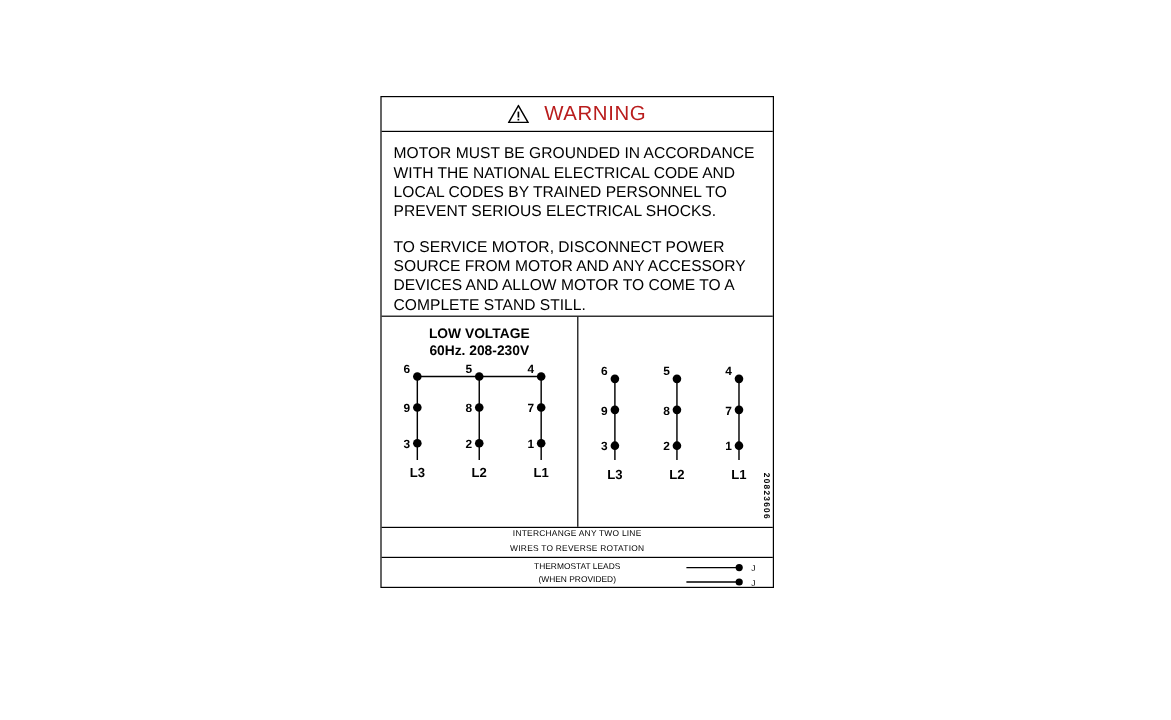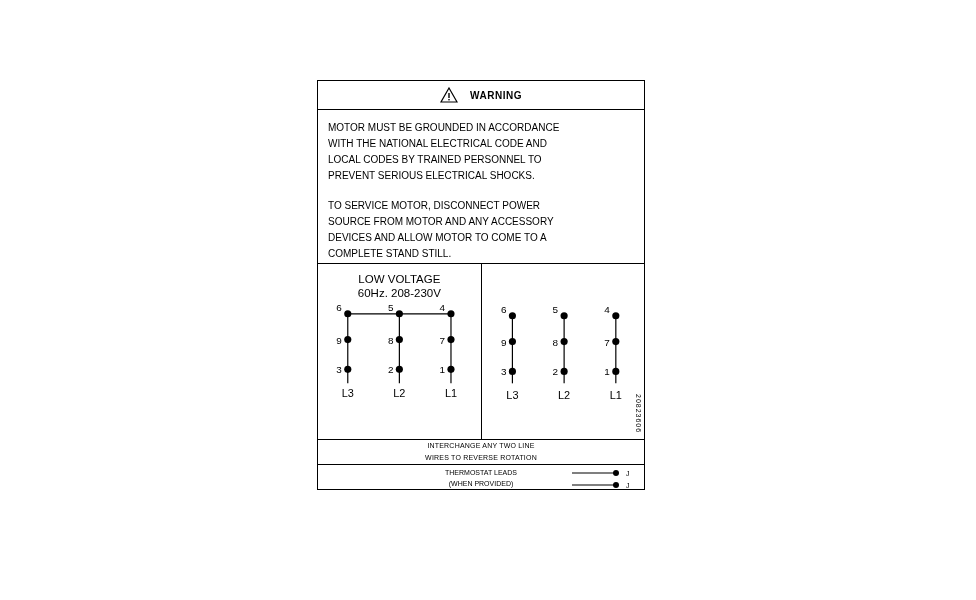--- a/index.html
+++ b/index.html
@@ -32,52 +32,52 @@
     align-items: center;
     justify-content: center;
     gap: 12px;
   }
   .warn-tri {
     width: 18px;
     height: 16px;
     display: block;
   }
   .warn-title {
-    font-size: 10px;
+    font-size: 17px;
     letter-spacing: .5px;
-    color: #000000;
-    font-weight: bold;
+    color: #b91c1c;
   }
   
   .warn-body {
     padding: 10px 10px 8px 10px;
     border-bottom: 1.5px solid #000;
     height: 154px;
     box-sizing: border-box;
   }
   .warn-p {
-    font-size: 10px;
+    font-size: 13px;
     line-height: 16px;
     color: #000;
     margin: 0 0 14px 0;
     white-space: pre-line;
   }
   .warn-p:last-child { margin-bottom: 0; }
 
   
   .diagrams {
     display: flex;
     height: 176px;
     border-bottom: 1.5px solid #000;
     box-sizing: border-box;
     position: relative;
   }
   .diag {
     box-sizing: border-box;
     position: relative;
+    font-weight: bold;
   }
   .diag.low { width: 164px; border-right: 1.5px solid #000; }
   .diag.high { width: 162.5px; }
   .diag-title {
     text-align: center;
     font-size: 11.5px;
     line-height: 14px;
     color: #000;
     padding-top: 8px;
     white-space: pre-line;

